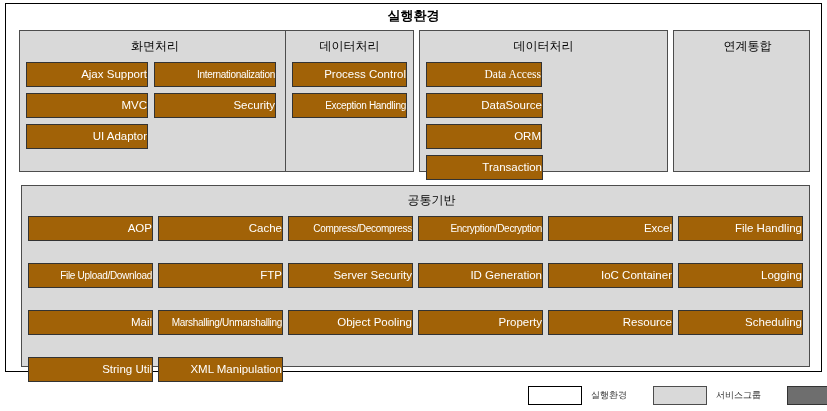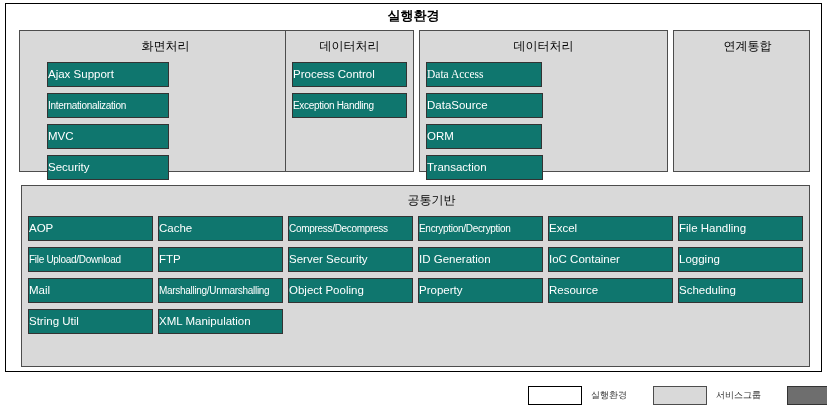--- a/index.html
+++ b/index.html
@@ -68,27 +68,27 @@
     padding: 7px 6px 6px 6px;
     display: flex;
     flex-wrap: wrap;
     gap: 6px 6px;
     align-content: flex-start;
   }
 
   
   .service {
     box-sizing: border-box;
-    background: #0f766e;
+    background: #a16207;
     border: 1px solid #333333;
     color: #ffffff;
     font-size: 11.5px;
     height: 25px;
     line-height: 23px;
-    text-align: left;
+    text-align: right;
     overflow: hidden;
     white-space: nowrap;
   }
   .service.tight {
     font-size: 10px;
     letter-spacing: -0.3px;
   }
 
   
   #common-foundation {
@@ -107,21 +107,21 @@
     color: #000000;
     line-height: 17px;
     height: 17px;
     margin-top: 6px;
     margin-left: 32px;
   }
   #common-grid {
     margin: 7px 6px 6px 6px;
     display: grid;
     grid-template-columns: repeat(6, 1fr);
-    gap: 6px 5px;
+    gap: 22px 5px;
   }
   #common-grid .service {
     width: 100%;
   }
   .cell-empty {
     visibility: hidden;
   }
 
   
   #legend {
@@ -156,21 +156,21 @@
   }
 </style>
 </head>
 <body>
 
 <div id="runtime-frame">
 
   <div id="runtime-title">실행환경</div>
 
   <div id="group-row">
-      <div class="service-group" style="left: 0px; width: 272px; padding-left: 21px;">
+      <div class="service-group" style="left: 0px; width: 272px;">
         <div class="group-title">화면처리</div>
         <div class="group-body">
           <div class="service" style="width: 122px;">Ajax Support</div>
           <div class="service tight" style="width: 122px;">Internationalization</div>
           <div class="service" style="width: 122px;">MVC</div>
           <div class="service" style="width: 122px;">Security</div>
           <div class="service" style="width: 122px;">UI Adaptor</div>
         </div>
       </div>
       <div class="service-group" style="left: 266px; width: 129px;">

